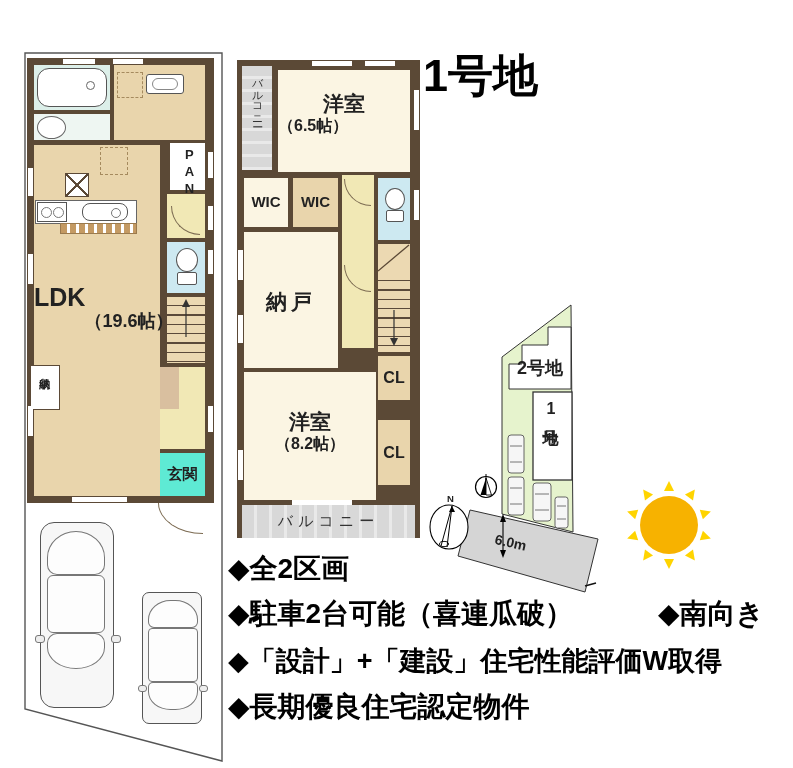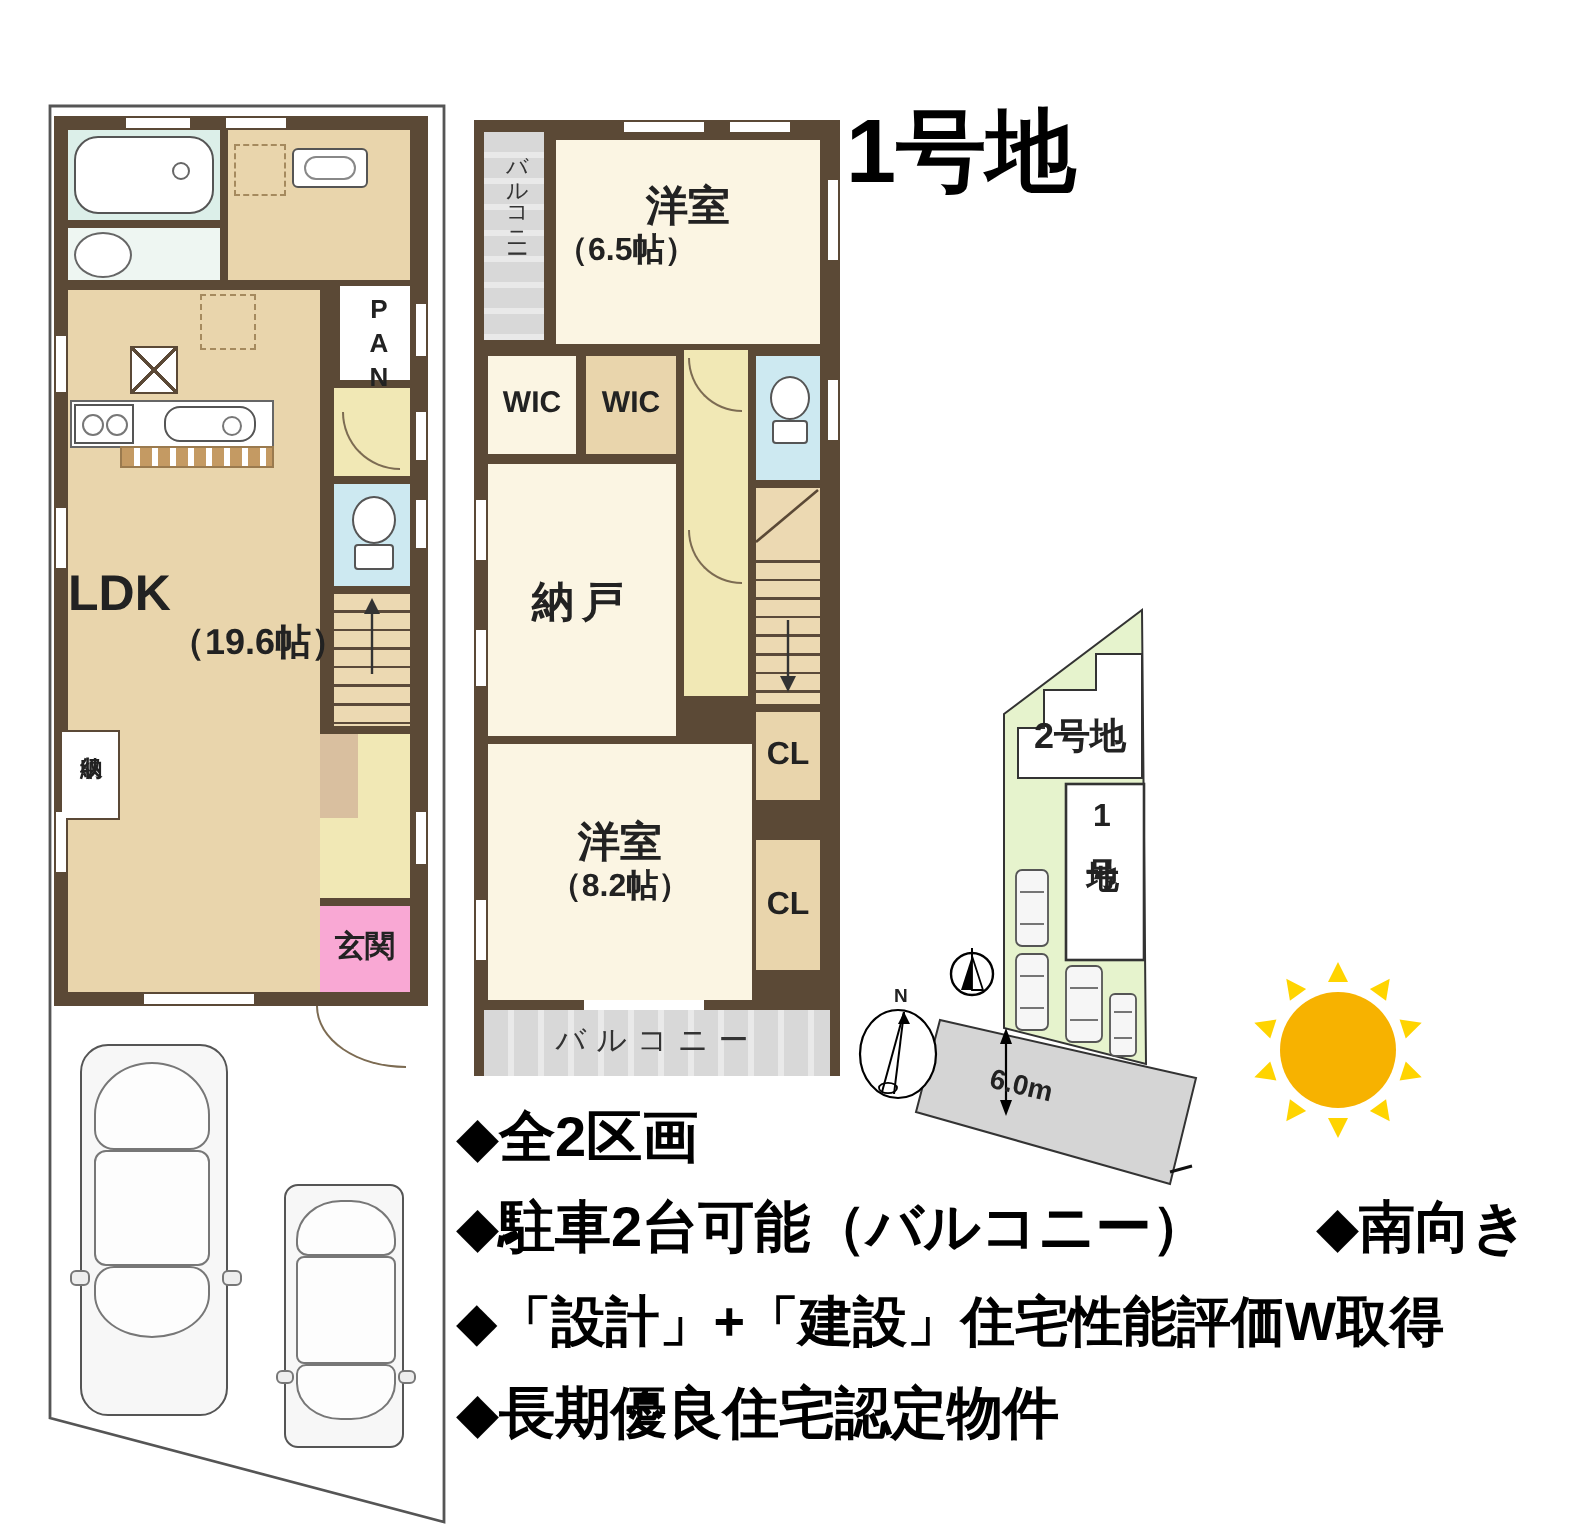--- a/index.html
+++ b/index.html
@@ -85,21 +85,21 @@
     </div>
     <div class="room stairs" style="left:140px;top:239px;width:38px;height:66px;">
       <svg class="abs" style="left:13px;top:2px;" width="12" height="40">
         <line x1="6" y1="38" x2="6" y2="6" stroke="#333" stroke-width="1.2"></line>
         <polygon points="2,8 10,8 6,0" fill="#333"></polygon>
       </svg>
     </div>
     <div class="room" style="left:133px;top:309px;width:45px;height:82px;background:#f1e8b5;">
       <div class="abs" style="left:0;top:0;width:19px;height:42px;background:#d9bf9f;"></div>
     </div>
-    <div class="room" style="left:133px;top:395px;width:45px;height:43px;background:#f9a8d4;">
+    <div class="room" style="left:133px;top:395px;width:45px;height:43px;background:#5eead4;">
       <div class="lbl" style="left:0;top:12px;width:45px;text-align:center;font-size:15px;font-weight:600;">玄関</div>
     </div>
 
     <div class="win" style="left:36px;top:1px;width:32px;height:5px;"></div>
     <div class="win" style="left:86px;top:1px;width:30px;height:5px;"></div>
     <div class="win" style="left:1px;top:110px;width:5px;height:28px;"></div>
     <div class="win" style="left:1px;top:196px;width:5px;height:30px;"></div>
     <div class="win" style="left:1px;top:348px;width:5px;height:30px;"></div>
     <div class="win" style="left:45px;top:439px;width:55px;height:5px;"></div>
     <div class="win" style="left:181px;top:94px;width:5px;height:26px;"></div>
@@ -265,18 +265,18 @@
   </div>
   <div class="carbox" style="left:142px;top:592px;width:58px;height:130px;border-radius:7px;">
     <div class="carpart" style="left:5px;top:7px;width:48px;height:26px;border-radius:45% 45% 6px 6px / 70% 70% 6px 6px;"></div>
     <div class="carpart" style="left:5px;top:35px;width:48px;height:52px;border-radius:4px;"></div>
     <div class="carpart" style="left:5px;top:89px;width:48px;height:26px;border-radius:5px 5px 45% 45% / 5px 5px 65% 65%;"></div>
     <div class="abs" style="left:-5px;top:92px;width:7px;height:5px;background:#eee;border:1px solid #777;border-radius:3px;"></div>
     <div class="abs" style="left:56px;top:92px;width:7px;height:5px;background:#eee;border:1px solid #777;border-radius:3px;"></div>
   </div>
 
   <div class="feature" style="left:228px;top:550px;">◆全2区画</div>
-  <div class="feature" style="left:228px;top:595px;">◆駐車2台可能（バルコニー）</div>
+  <div class="feature" style="left:228px;top:595px;">◆駐車2台可能（喜連瓜破）</div>
   <div class="feature" style="left:228px;top:643px;font-size:27px;">◆「設計」+「建設」住宅性能評価W取得</div>
   <div class="feature" style="left:658px;top:595px;">◆南向き</div>
   <div class="feature" style="left:228px;top:688px;">◆長期優良住宅認定物件</div>
 
 </div>
 
 </body></html>

